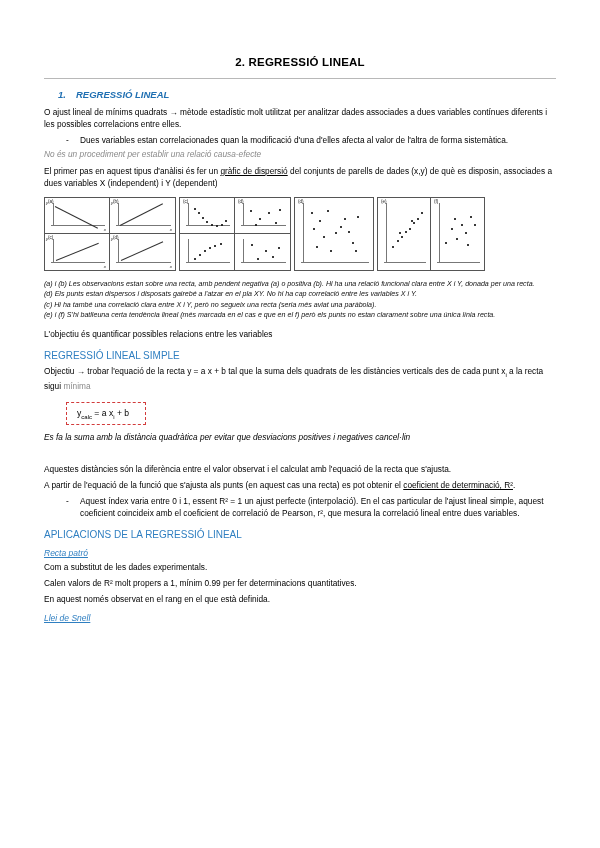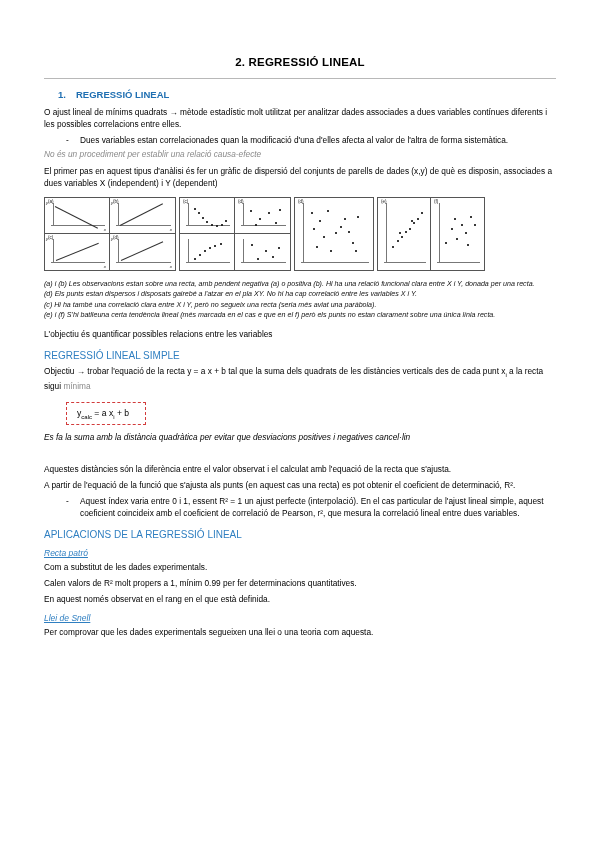--- a/index.html
+++ b/index.html
@@ -31,20 +31,21 @@
   .rule {
     border: none;
     border-top: 1px solid #b8b8b8;
     margin: 6px 0 10px 0;
   }
   .h-num {
     color: #1f6fb2;
     font-size: 9.5px;
     font-weight: bold;
     margin: 0 0 6px 14px;
+    font-style: italic;
   }
   .h-num .numpart { margin-right: 10px; }
   p, .para {
     font-size: 8.3px;
     line-height: 1.45;
     margin: 0 0 4px 0;
     text-align: left;
   }
   .dash-item {
     display: flex;
@@ -54,21 +55,21 @@
     padding-left: 22px;
   }
   .dash-item .dash { width: 14px; flex: 0 0 14px; }
   .dash-item .dtxt { flex: 1; }
   .gray-note {
     color: #8a8a8a;
     font-size: 8.3px;
     margin: 3px 0 6px 0;
   }
   .italic { font-style: italic; }
-  .u { }
+  .u { text-decoration: underline; }
   .blue-head {
     color: #2f7fc1;
     font-size: 10px;
     margin: 10px 0 4px 0;
   }
   .blue-sub {
     color: #2f7fc1;
     font-size: 8.5px;
     font-style: italic;
     text-decoration: underline;
@@ -359,15 +360,14 @@
   </div>
 
   <div class="blue-head">APLICACIONS DE LA REGRESSIÓ LINEAL</div>
 
   <div class="blue-sub">Recta patró</div>
   <p>Com a substitut de les dades experimentals.</p>
   <p>Calen valors de R² molt propers a 1, mínim 0.99 per fer determinacions quantitatives.</p>
   <p>En aquest només observat en el rang en el que està definida.</p>
 
   <div class="blue-sub">Llei de Snell</div>
-  <p>Per comprovar que les dades experimentals segueixen una llei o una teoria com aquesta.</p>
 
 </div>
 
 </body></html>

